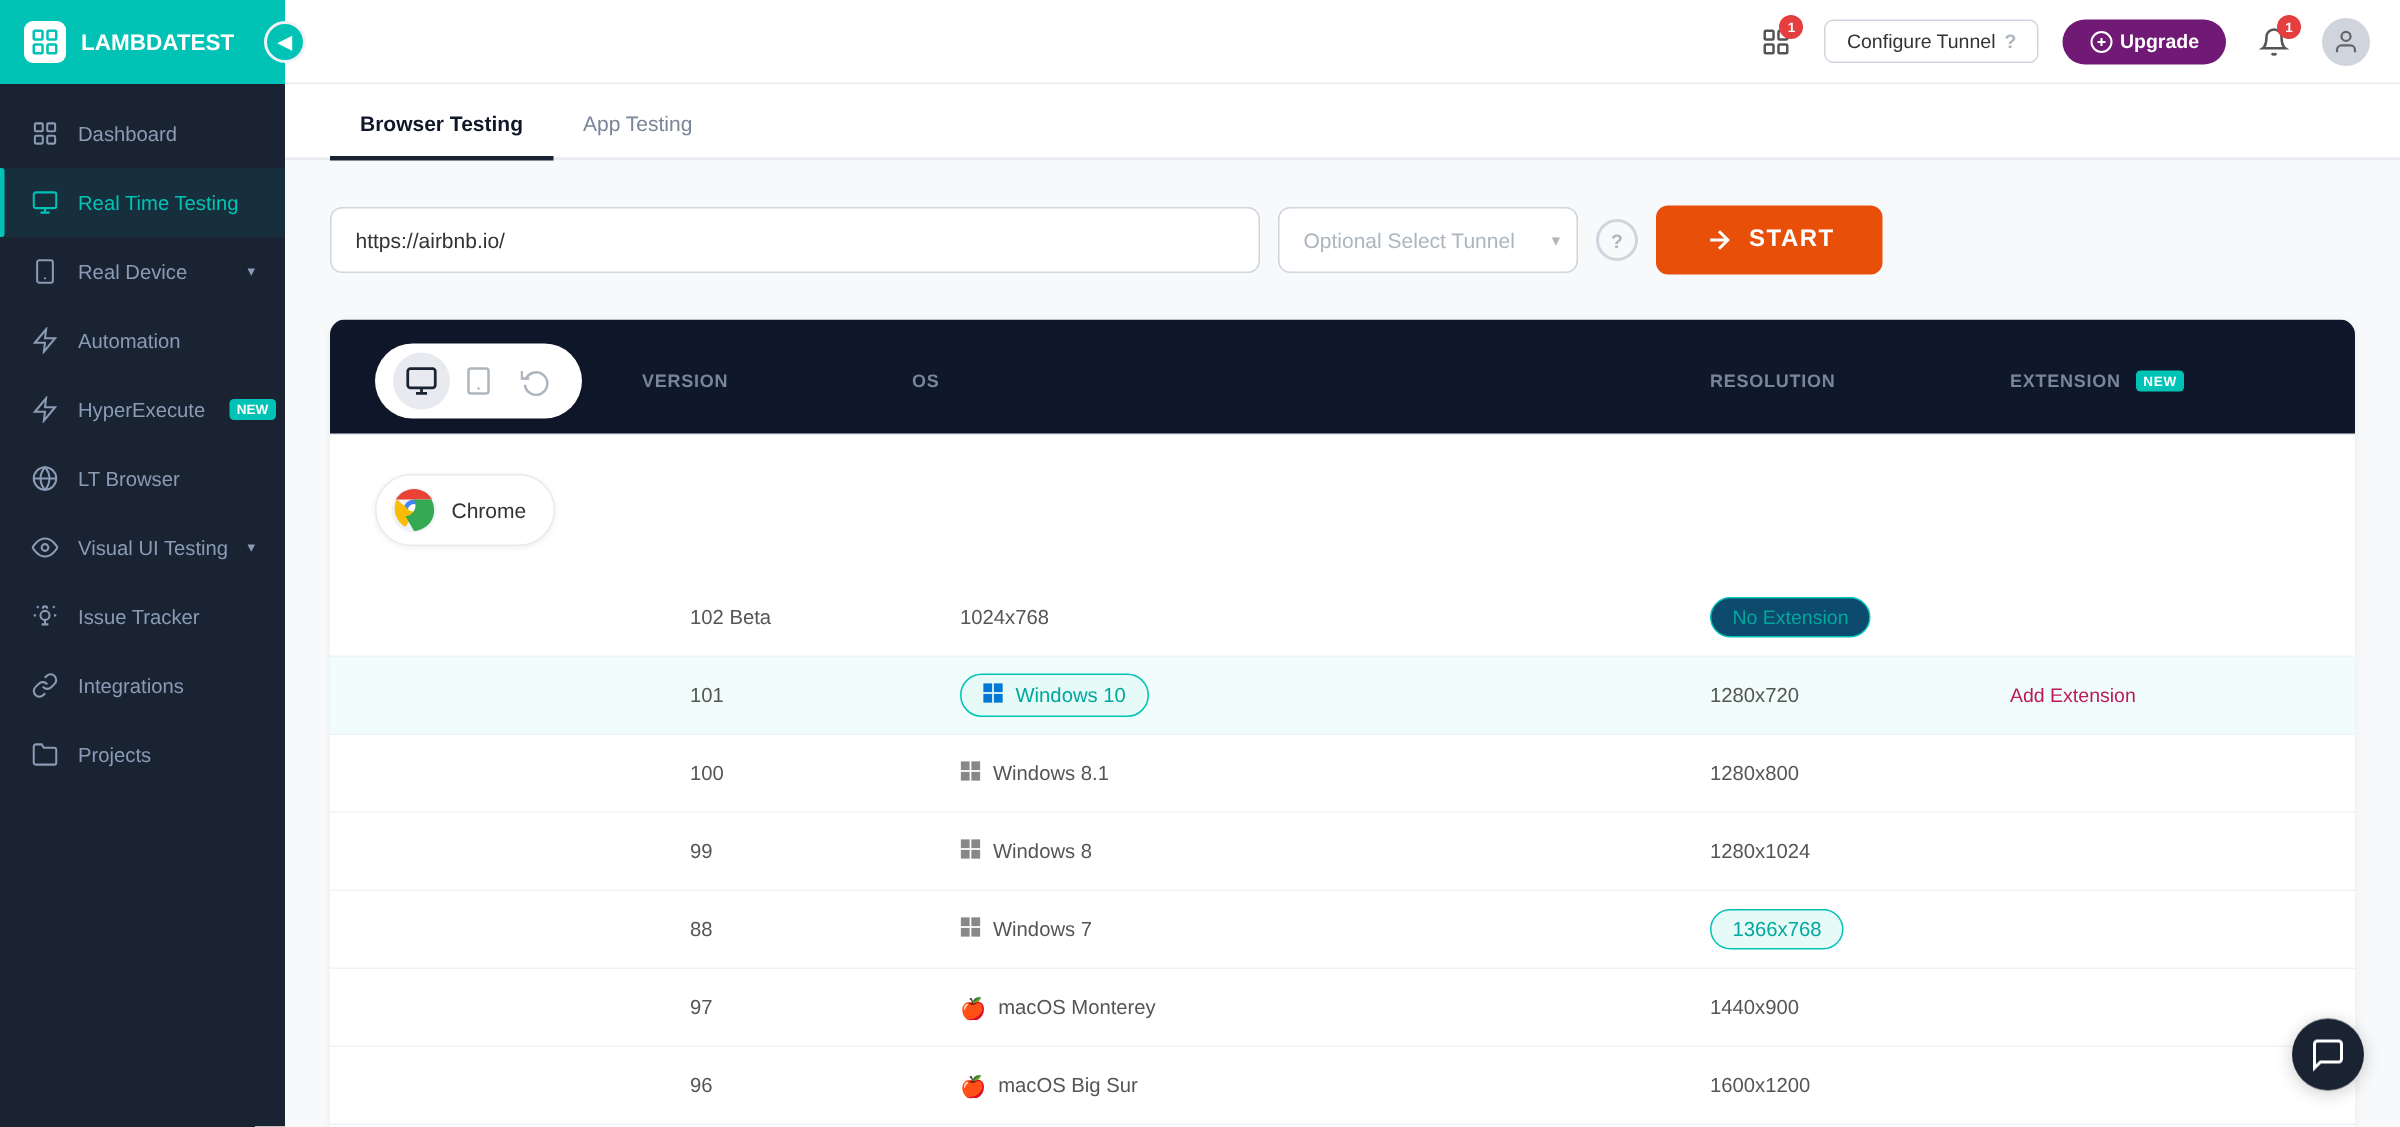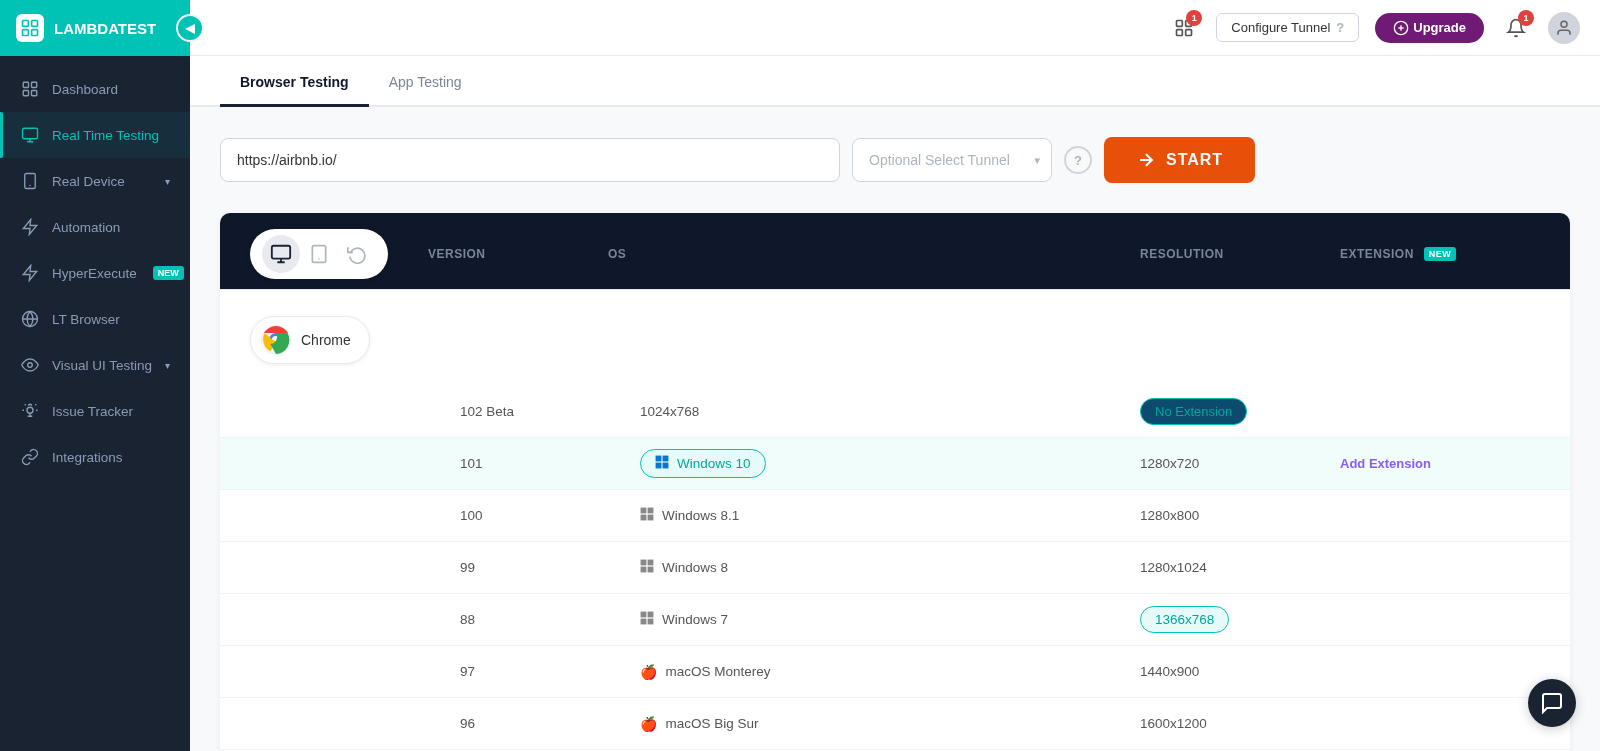--- a/index.html
+++ b/index.html
@@ -380,24 +380,23 @@
       border: 1.5px solid #00c3b5;
       border-radius: 20px;
       padding: 5px 14px;
       font-size: 13px;
       font-weight: 400;
       color: #00a89c;
       cursor: pointer;
       display: inline-block;
     }
     .add-ext-link {
-      color: #8b5cf6;
+      color: #be185d;
       font-size: 13px;
       cursor: pointer;
-      font-weight: bold;
     }
 
     .toolbar-row {
       display: flex;
       align-items: center;
       gap: 40px;
       padding: 16px 30px 10px;
       background: #0f172a;
       border-bottom: 1px solid #e8eaf0;
     }
@@ -524,20 +523,28 @@
     <div class="sidebar-item">
       <span class="item-icon">
         <svg viewBox="0 0 24 24" fill="none" stroke="currentColor" stroke-width="1.8">
             <path d="M10 13a5 5 0 0 0 7.54.54l3-3a5 5 0 0 0-7.07-7.07l-1.72 1.71"></path>
             <path d="M14 11a5 5 0 0 0-7.54-.54l-3 3a5 5 0 0 0 7.07 7.07l1.71-1.71"></path>
           </svg>
       </span>
       <span>Integrations</span>
     </div>
 
+    <div class="sidebar-item">
+      <span class="item-icon">
+        <svg viewBox="0 0 24 24" fill="none" stroke="currentColor" stroke-width="1.8">
+            <path d="M22 19a2 2 0 0 1-2 2H4a2 2 0 0 1-2-2V5a2 2 0 0 1 2-2h5l2 3h9a2 2 0 0 1 2 2z"></path>
+          </svg>
+      </span>
+      <span>Projects</span>
+    </div>
 
   </div>
 </nav>
 
 <div class="main-content">
 
   <div class="topbar">
     <div class="topbar-icon-btn">
       <svg width="20" height="20" viewBox="0 0 24 24" fill="none" stroke="#555" stroke-width="2">
           <rect x="3" y="3" width="7" height="7" rx="1"></rect>

